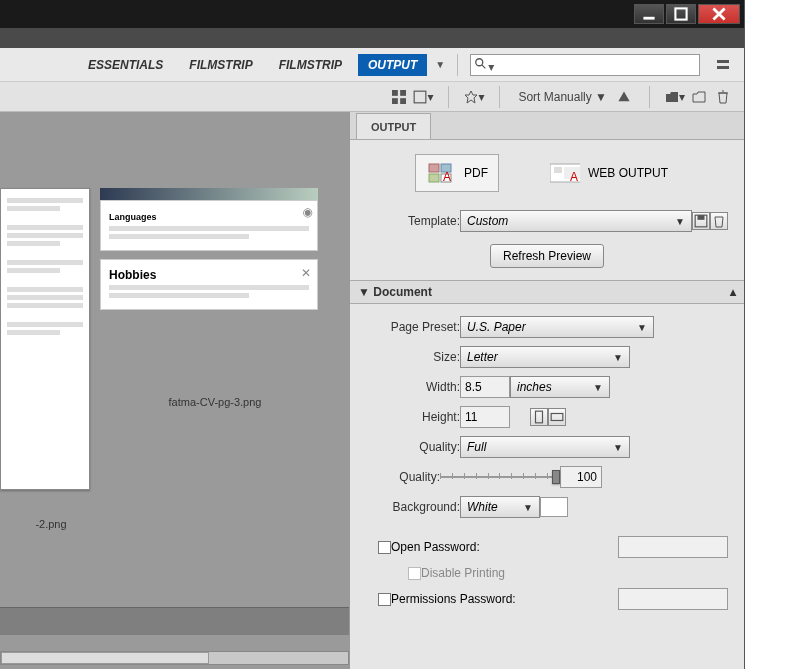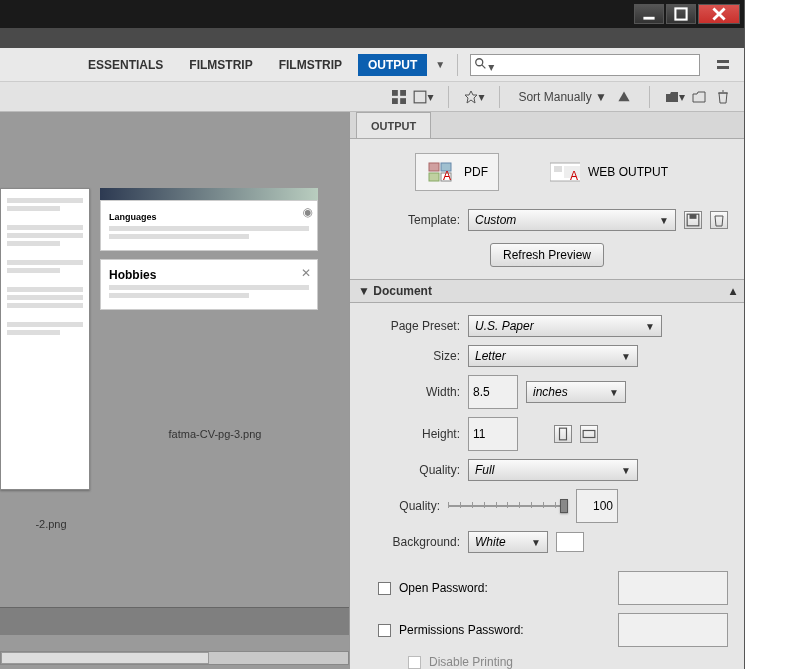--- a/index.html
+++ b/index.html
@@ -7,21 +7,21 @@
   .window { width: 745px; height: 669px; background: #e6e6e6; position: relative; border-right: 1px solid #555; }
   
   .titlebar { height: 28px; background: #1a1a1a; display: flex; justify-content: flex-end; align-items: center; padding-right: 4px; gap: 2px; }
   .winbtn { width: 30px; height: 20px; display: flex; align-items: center; justify-content: center; color: #fff; border: 1px solid #555; background: linear-gradient(#555,#333); }
   .winbtn.close { background: linear-gradient(#d9534f,#c9302c); width: 42px; font-weight: bold; }
   .winbtn svg { width: 12px; height: 12px; }
   
   .strip { height: 20px; background: #4a4a4a; }
   
   .menubar { height: 34px; background: #e9e9e9; display: flex; align-items: center; padding: 0 10px 0 78px; gap: 6px; border-bottom: 1px solid #ccc; }
-  .tab { padding: 4px 10px; font-weight: bold; color: #333; cursor: pointer; font-size: 12px; }
+  .tab { padding: 4px 10px; font-weight: bold; color: #333; cursor: pointer; font-size: 12px; font-style: italic; }
   .tab.active { background: #0b5fb0; color: #fff; }
   .dropdown-arrow { margin-left: 2px; color: #555; font-size: 10px; }
   .divider { width: 1px; height: 22px; background: #bbb; margin: 0 6px; }
   .searchwrap { flex: 1; display: flex; align-items: center; }
   .searchbox { position: relative; width: 230px; }
   .searchbox input { width: 100%; height: 22px; border: 1px solid #999; padding: 0 4px 0 22px; }
   .searchbox .sicon { position: absolute; left: 4px; top: 3px; color: #555; }
   .iconbtn { width: 22px; height: 22px; display: flex; align-items: center; justify-content: center; color: #444; cursor: pointer; }
   
   .toolbar { height: 30px; background: #e3e3e3; border-bottom: 1px solid #bbb; display: flex; align-items: center; justify-content: flex-end; padding: 0 10px; gap: 8px; }
@@ -39,28 +39,28 @@
   .section-card { background: #fff; border: 1px solid #ccc; margin-bottom: 8px; padding: 8px; position: relative; }
   .section-card .x { position: absolute; right: 6px; top: 6px; color: #888; }
   
   .panel { width: 395px; background: #e6e6e6; border-left: 1px solid #999; display: flex; flex-direction: column; }
   .panel-tabbar { height: 28px; background: #d7d7d7; display: flex; align-items: flex-end; border-bottom: 1px solid #aaa; }
   .panel-tab { height: 26px; padding: 0 14px; background: #e6e6e6; border: 1px solid #aaa; border-bottom: none; display: flex; align-items: center; font-weight: bold; font-size: 11px; color: #444; margin-left: 6px; }
   .mode-row { display: flex; justify-content: center; gap: 40px; padding: 14px 0; }
   .mode-btn { display: flex; align-items: center; gap: 8px; padding: 6px 10px; border: 1px solid transparent; cursor: pointer; }
   .mode-btn.active { border: 1px solid #aaa; background: #f3f3f3; }
   .mode-icon { width: 30px; height: 24px; display: flex; align-items: center; justify-content: center; }
-  .formrow { display: flex; align-items: center; padding: 4px 16px; gap: 8px; }
+  .formrow { display: flex; align-items: center; padding: 4px 16px; }
   .formrow .label { width: 94px; text-align: right; color: #333; }
   .select { border: 1px solid #888; background: linear-gradient(#fafafa,#dcdcdc); height: 22px; display: flex; align-items: center; justify-content: space-between; padding: 0 6px; cursor: pointer; font-style: italic; }
   .select .arr { color: #333; font-size: 10px; }
   .btn { border: 1px solid #888; background: linear-gradient(#fafafa,#dcdcdc); padding: 4px 12px; cursor: pointer; border-radius: 3px; }
   .section-head { background: #ddd; border-top: 1px solid #aaa; border-bottom: 1px solid #aaa; padding: 4px 8px; font-weight: bold; color: #333; display: flex; align-items: center; justify-content: space-between; }
   .section-body { padding: 8px 0; }
-  .ftext { border: 1px solid #999; height: 34px; padding: 0 4px; background: #f0f0f0; }
+  .ftext { border: 1px solid #999; height: 22px; padding: 0 4px; background: #f0f0f0; }
   .slider { width: 120px; height: 20px; position: relative; }
   .slider .track { position: absolute; top: 9px; left: 0; right: 0; height: 2px; background: #999; }
   .slider .track .ticks { position: absolute; top: -3px; left: 0; right: 0; display: flex; justify-content: space-between; }
   .slider .track .ticks span { width: 1px; height: 6px; background: #999; }
   .slider .thumb { position: absolute; top: 3px; right: 0; width: 8px; height: 14px; background: #888; border: 1px solid #555; }
   .swatch { width: 28px; height: 20px; border: 1px solid #999; background: #fff; }
   .chk { width: 13px; height: 13px; border: 1px solid #777; background: #fff; display: inline-block; }
   .smallicon { width: 18px; height: 18px; border: 1px solid #888; background: linear-gradient(#fafafa,#dcdcdc); display: flex; align-items: center; justify-content: center; cursor: pointer; }
   .hscroll { position: absolute; bottom: 4px; left: 0; right: 0; height: 14px; background: #c8c8c8; border: 1px solid #888; }
   .hscroll .thumbb { position: absolute; left: 0; top: 0; height: 100%; width: 60%; background: #ddd; border: 1px solid #999; }
@@ -203,21 +203,21 @@
               <b style="font-size:9px">Languages</b>
               <div class="fakeline"></div><div class="fakeline sm"></div>
               <span style="position:absolute;right:4px;top:4px;color:#888">◉</span>
             </div>
             <div class="section-card">
               <span class="x">✕</span>
               <b style="font-size:12px">Hobbies</b>
               <div class="fakeline"></div><div class="fakeline sm"></div>
             </div>
           </div>
-          <div class="thumb-label" style="margin-top:118px">fatma-CV-pg-3.png</div>
+          <div class="thumb-label" style="margin-top:86px">fatma-CV-pg-3.png</div>
         </div>
       </div>
       <div style="position:absolute;bottom:34px;left:0;right:0;height:28px;background:#7f7f7f;border-top:1px solid #666;"></div>
       <div class="hscroll">
           <div class="thumbb"></div>
         </div>
     </div>
 
     <div class="panel">
       <div class="panel-tabbar">
@@ -352,26 +352,26 @@
           </div>
           <div class="swatch"></div>
         </div>
         <div style="height:10px"></div>
         <div class="formrow" style="padding-left:28px">
           <span class="chk"></span>
           <span>Open Password:</span>
           <div style="flex:1"></div>
           <input class="ftext" style="width: 110px;">
         </div>
+        <div class="formrow" style="padding-left:58px;color:#888">
+          <span class="chk" style="border-color:#bbb"></span>
+          <span>Disable Printing</span>
+        </div>
         <div class="formrow" style="padding-left:28px">
           <span class="chk"></span>
           <span>Permissions Password:</span>
           <div style="flex:1"></div>
           <input class="ftext" style="width: 110px;">
         </div>
-        <div class="formrow" style="padding-left:58px;color:#888">
-          <span class="chk" style="border-color:#bbb"></span>
-          <span>Disable Printing</span>
-        </div>
       </div>
     </div>
   </div>
 </div>
 
 </body></html>

